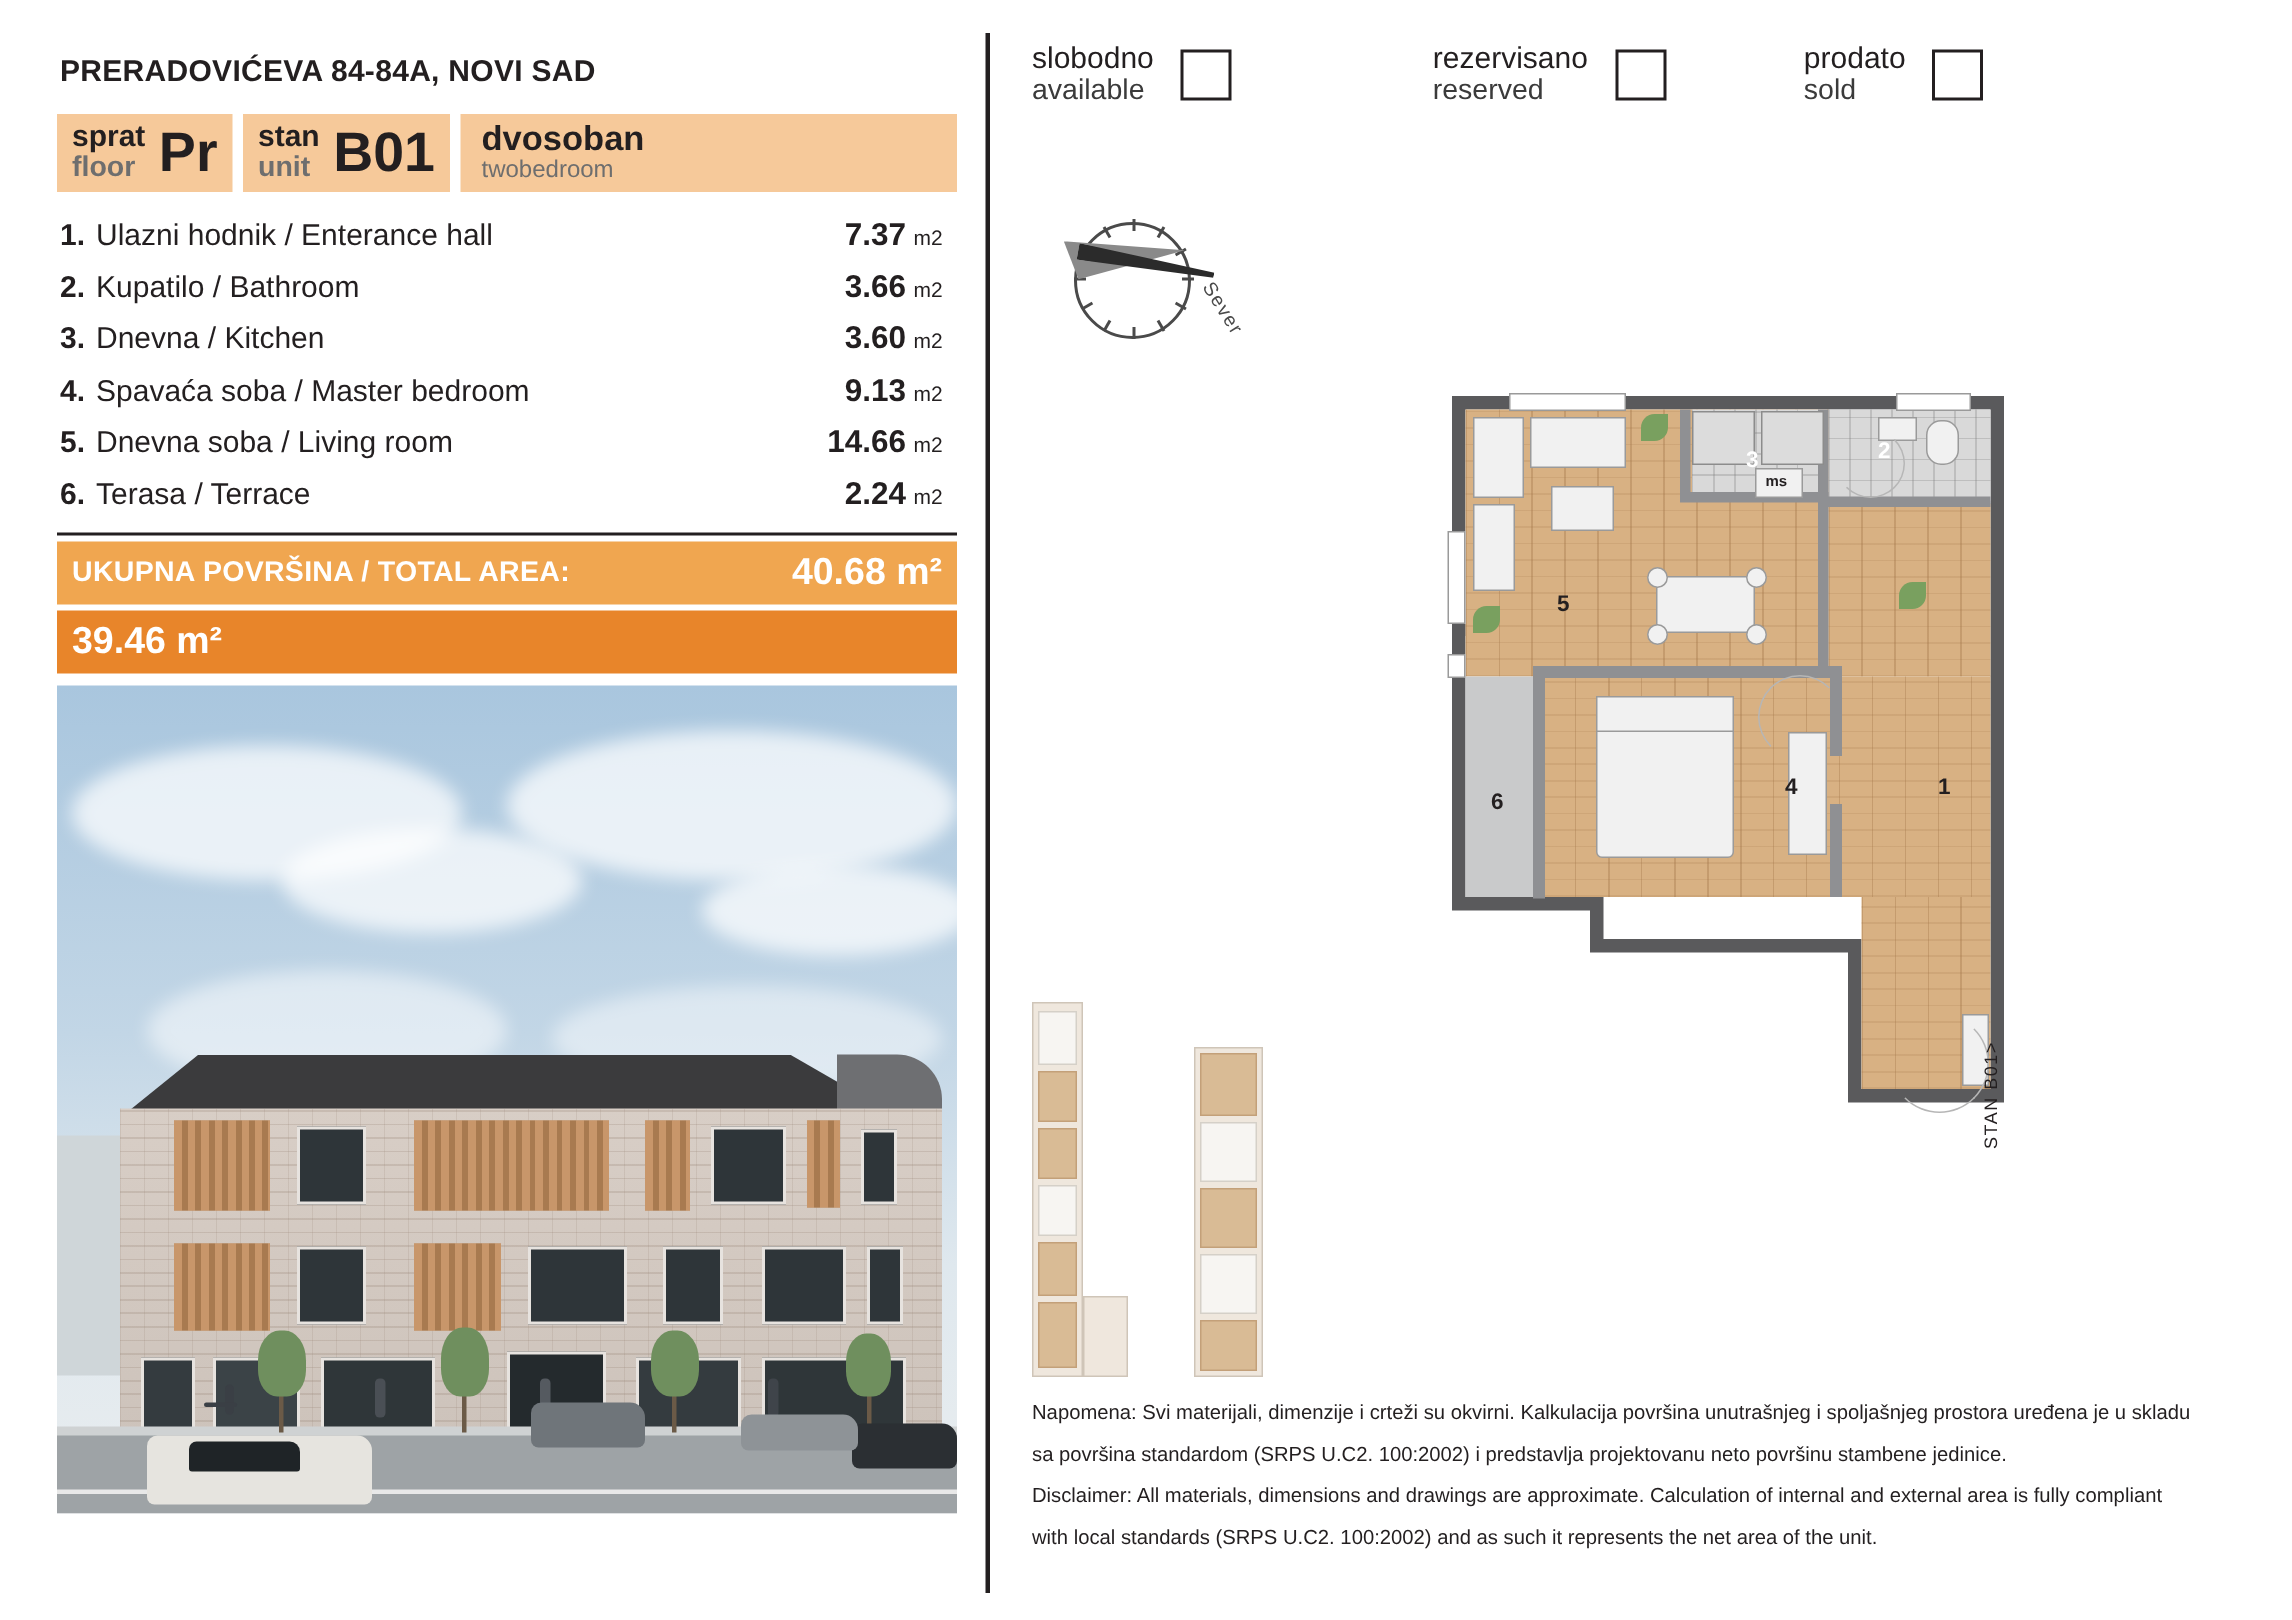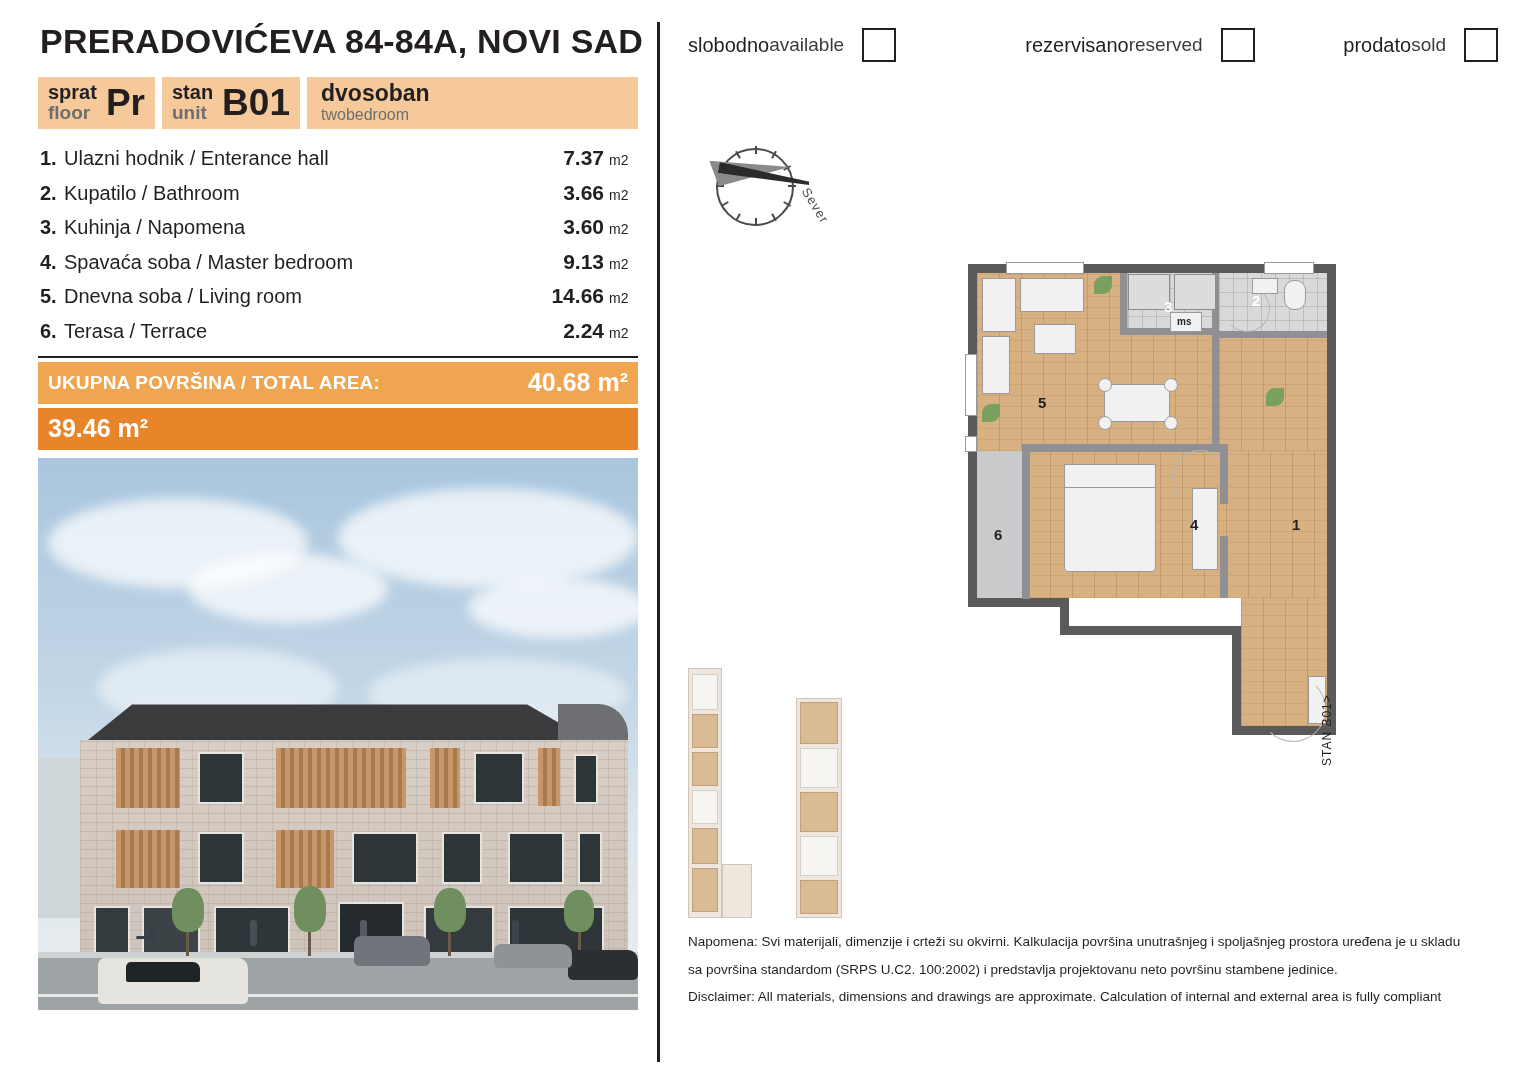--- a/index.html
+++ b/index.html
@@ -20,23 +20,23 @@
     position: absolute;
     left: 657px; top: 22px;
     width: 3px; height: 1040px;
     background: #231f20;
   }
 
   
   .left { position: absolute; left: 38px; top: 22px; width: 604px; }
 
   .doc-title {
-    font-size: 34px; font-weight: bold; letter-spacing: 0.2px;
+    font-size: 20px; font-weight: bold; letter-spacing: 0.2px;
     color: #231f20; white-space: nowrap;
-    margin: 0 0 16px 2px;
+    margin: 15px 0 16px 2px;
   }
 
   .band-grey {
     background: #8d8d8d; color: #ffffff;
     text-align: center;
     font-size: 25px; font-weight: bold;
     letter-spacing: 1.5px;
     padding: 7px 0 9px;
     width: 600px;
   }
@@ -139,21 +139,21 @@
   .tree-trunk { position: absolute; background: #6b5a47; width: 3px; }
   .car { position: absolute; border-radius: 7px 10px 5px 5px; }
   .car-w { position: absolute; background: #1d2124; border-radius: 5px 7px 2px 2px; }
   .person { position: absolute; background: #3a3f45; border-radius: 3px; }
 
   
   .right { position: absolute; left: 688px; top: 28px; width: 810px; }
 
   .legend { display: flex; align-items: flex-start; gap: 0; }
   .legend-item { display: flex; align-items: center; }
-  .legend-text { display: flex; line-height: 1.12; }
+  .legend-text { display: flex; flex-direction: column; line-height: 1.12; }
   .legend-text .l1 { font-size: 20px; color: #231f20; }
   .legend-text .l2 { font-size: 19px; color: #3b3b3b; }
   .legend-box {
     width: 34px; height: 34px; border: 2px solid #231f20;
     margin-left: 18px; background: #fff;
   }
   .legend-gap-1 { width: 134px; }
   .legend-gap-2 { width: 92px; }
 
   
@@ -271,21 +271,21 @@
         <span class="unit">m2</span>
       </div>
       <div class="room">
         <span class="num">2.</span>
         <span class="name">Kupatilo / Bathroom</span>
         <span class="area">3.66</span>
         <span class="unit">m2</span>
       </div>
       <div class="room">
         <span class="num">3.</span>
-        <span class="name">Kuhinja / Napomena</span>
+        <span class="name">Dnevna / Kitchen</span>
         <span class="area">3.60</span>
         <span class="unit">m2</span>
       </div>
       <div class="room">
         <span class="num">4.</span>
         <span class="name">Spavaća soba / Master bedroom</span>
         <span class="area">9.13</span>
         <span class="unit">m2</span>
       </div>
       <div class="room">
@@ -517,15 +517,16 @@
       <div class="kp-white" style="left:112px; top:80px;  width:38px; height:40px;"></div>
       <div class="kp-wood" style="left:112px; top:124px; width:38px; height:40px;"></div>
       <div class="kp-white" style="left:112px; top:168px; width:38px; height:40px;"></div>
       <div class="kp-wood" style="left:112px; top:212px; width:38px; height:34px;"></div>
     </div>
 
     <div class="footnote">
       <p>Napomena: Svi materijali, dimenzije i crteži su okvirni. Kalkulacija površina unutrašnjeg i spoljašnjeg prostora uređena je u skladu</p>
       <p>sa površina standardom (SRPS U.C2. 100:2002) i predstavlja projektovanu neto površinu stambene jedinice.</p>
       <p>Disclaimer: All materials, dimensions and drawings are approximate. Calculation of internal and external area is fully compliant</p>
+      <p>with local standards (SRPS U.C2. 100:2002) and as such it represents the net area of the unit.</p>
     </div>
   </div>
 </div>
 
 </body></html>

